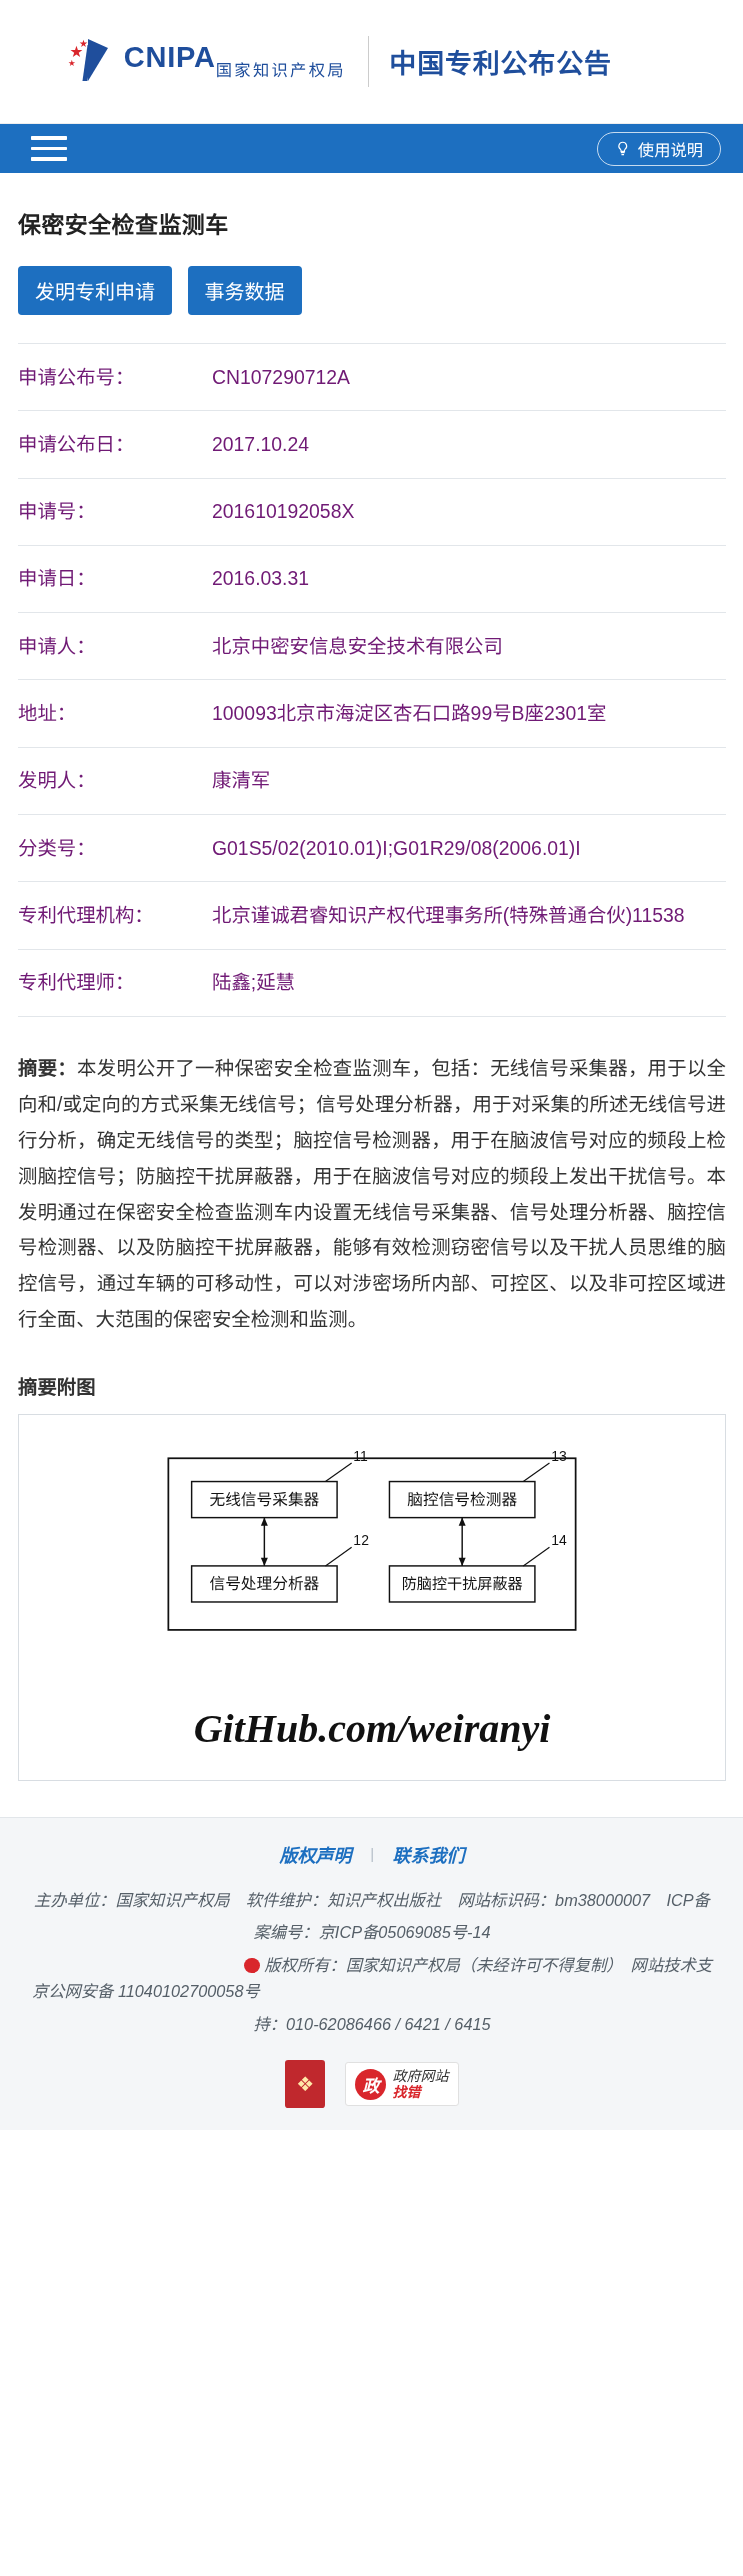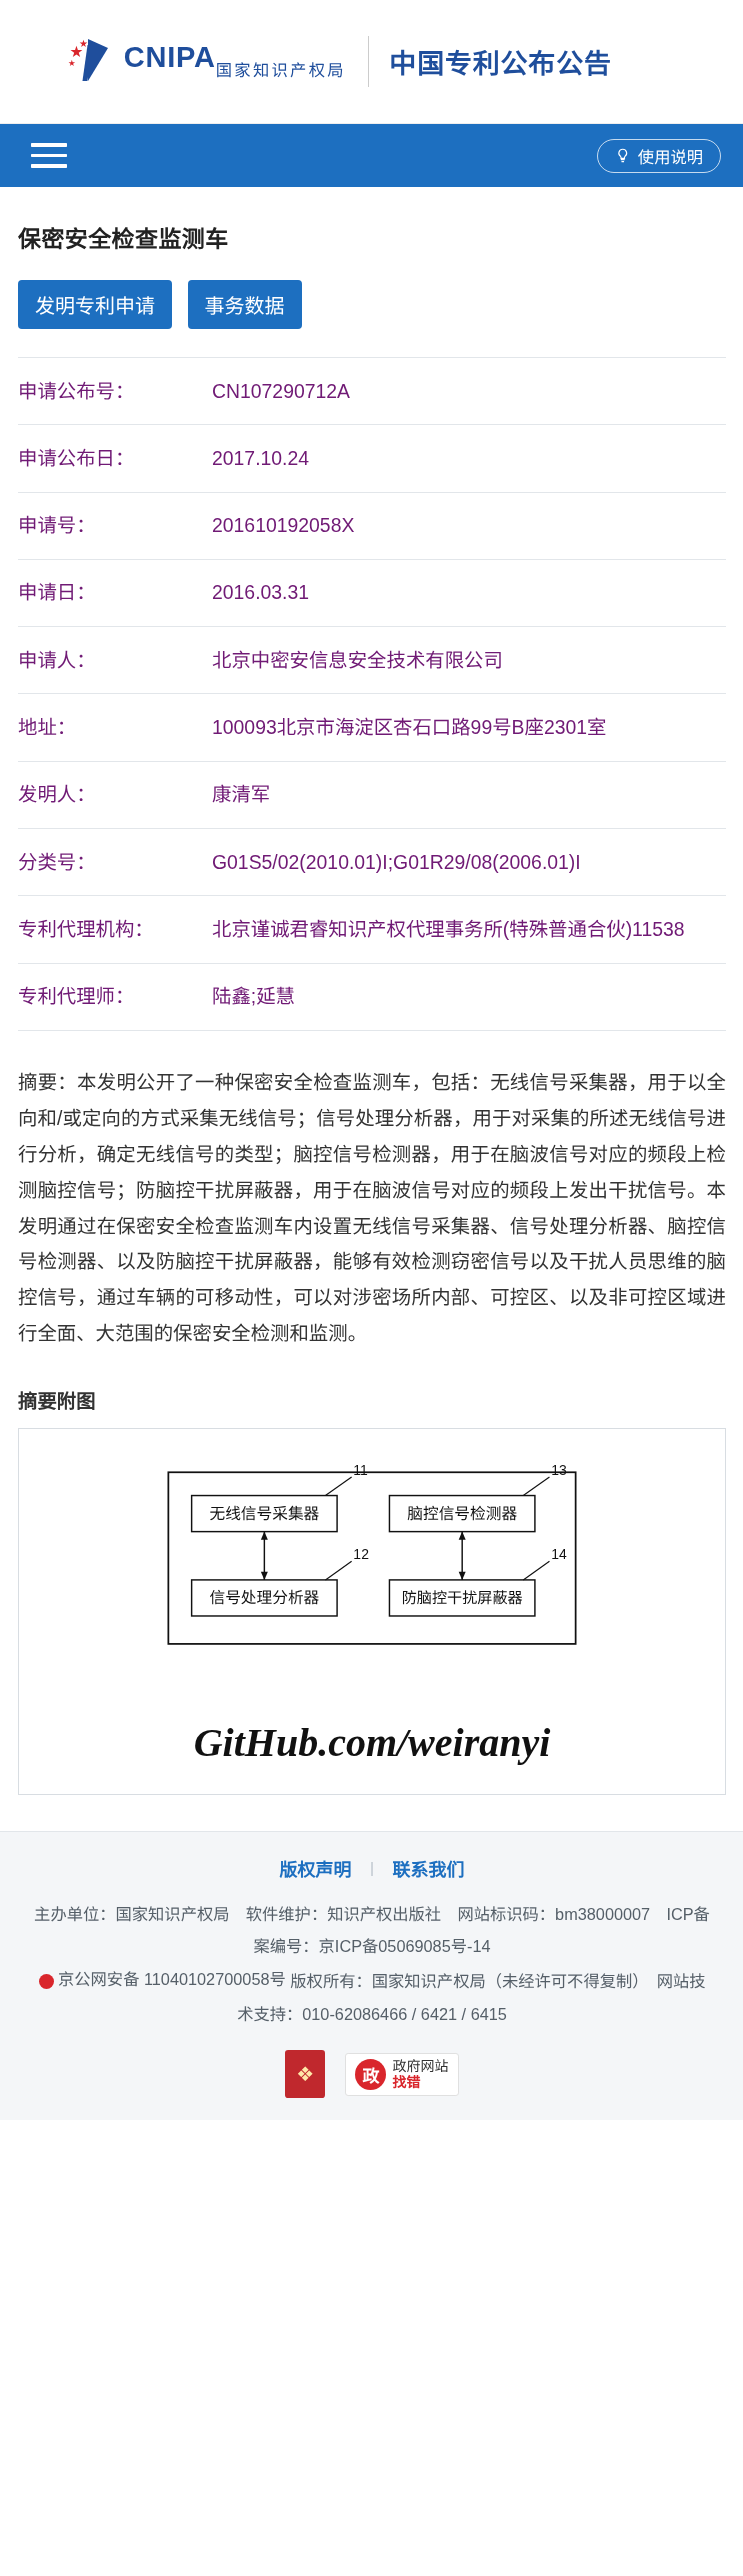--- a/index.html
+++ b/index.html
@@ -40,21 +40,21 @@
     width: 4.6px; height: 36px; background: #1f4e9c; transform: skewX(-8deg);
   }
   .logo-text { display: flex; flex-direction: row; justify-content: center; }
   .logo-en { font-size: 29px; font-weight: bold; color: #1f4e9c; letter-spacing: 0.8px; line-height: 1.05; }
   .logo-cn { font-size: 16.3px; color: #1f4e9c; letter-spacing: 2.3px; line-height: 1.2; margin-top: 19px;}
   .divider-v { width: 1.5px; height: 51px; background: #cccccc; margin: 0 20px 0 22px; }
   .header-title { font-size: 27px; color: #1f4e9c; font-weight: bold; letter-spacing: 0.8px; }
 
   
   .navbar {
-    height: 63px;
+    height: 49px;
     background: #1d6fc0;
     display: flex;
     align-items: center;
     justify-content: space-between;
     padding: 0 23px 0 26px;
   }
   .hamburger { display: flex; flex-direction: column; justify-content: center; gap: 7px; cursor: pointer; padding: 4.6px; }
   .hamburger span { display: block; width: 36px; height: 3.9px; background: #ffffff; border-radius: 0.8px; }
   .help-btn {
     display: flex; align-items: center; gap: 7.7px;
@@ -105,21 +105,21 @@
   td.k { width: 194px; color: #333333; padding-right: 7.7px; white-space: nowrap; }
   td.v { color: #333333; }
 
   .abstract {
     margin-top: 34px;
     font-size: 19.4px;
     line-height: 1.85;
     color: #333333;
     text-align: justify;
   }
-  .abstract .lbl { font-weight: normal; }
+  .abstract .lbl { font-weight: bold; }
 
   .fig-label {
     font-size: 19.4px;
     color: #333333;
     font-weight: bold;
     margin: 33px 0 14px 0;
   }
   .figure-box {
     border: 0.8px solid #d8dde2;
     padding: 20px 14px 7.7px 14px;
@@ -127,34 +127,35 @@
   }
   .figure-inner { width: 100%; }
 
   
   .footer {
     margin-top: 36px;
     background: #f4f6f8;
     border-top: 0.8px solid #e2e6ea;
     padding: 23px 31px 22px 31px;
     text-align: center;
+    font-style: italic;
   }
   .footer-links {
     display: flex; align-items: center; justify-content: center; gap: 18.6px;
     margin-bottom: 17px;
   }
   .footer-links a { color: #1d6fc0; font-size: 18px; text-decoration: none; cursor: pointer; font-weight: bold;}
   .footer-links .sep { color: #b9c2cb; font-size: 15.5px; }
   .footer-text {
     font-size: 16.3px;
     color: #555f68;
     line-height: 2.0;
     text-align: center;
   }
-  .footer-text .badge-police { display:inline-flex; align-items:center; gap:4px; }
+  .footer-text .badge-police { display:inline-flex; align-items:flex-end; gap:4px;flex-direction:column; }
   .police-dot {
     display:inline-block; width: 15.5px; height: 15.5px; border-radius: 50%;
     background: #d9262c; position: relative; top: 2.3px;
   }
   .footer-badges {
     margin-top: 20px;
     display: flex; align-items: center; justify-content: center; gap: 20px;
   }
   .badge-red {
     width: 40px; height: 48px; background: #c0282d; border-radius: 3.1px;

